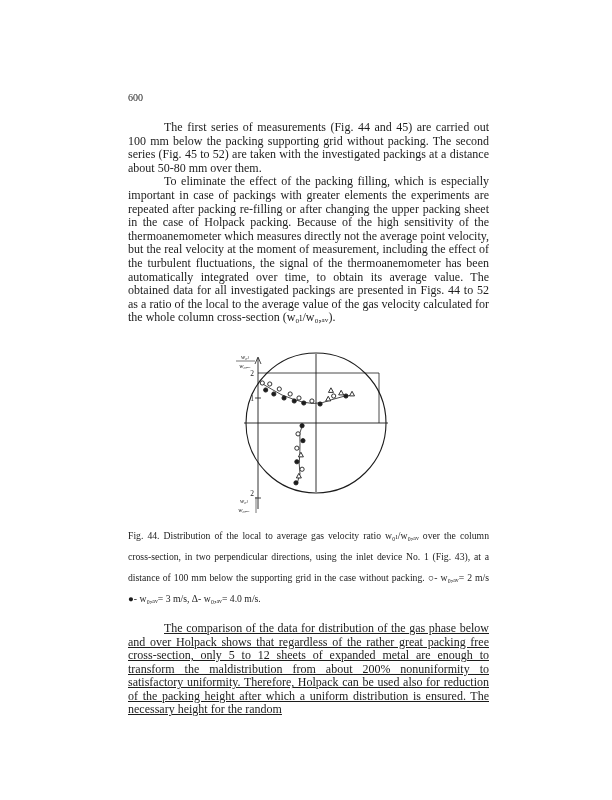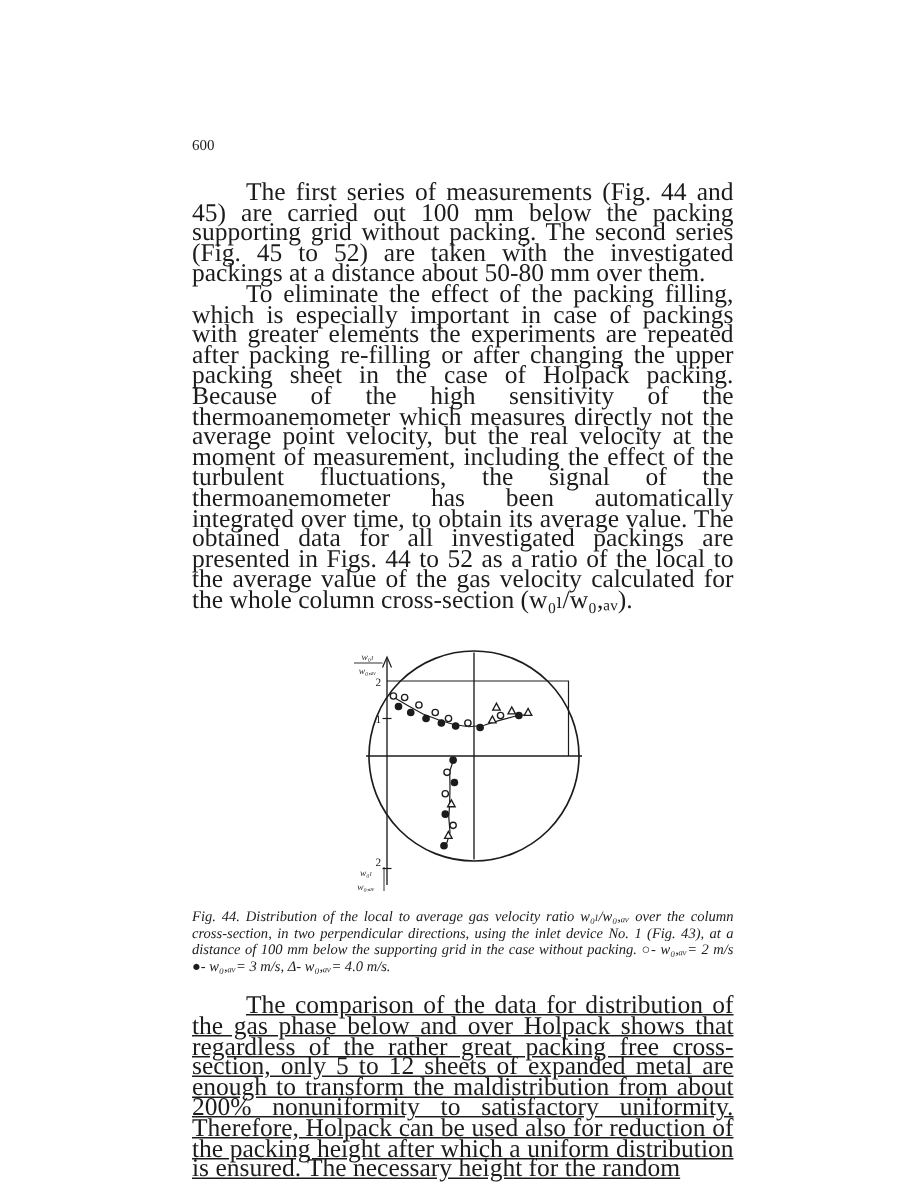--- a/index.html
+++ b/index.html
@@ -4,25 +4,25 @@
 <style>
   html,body{margin:0;padding:0;background:#e9e9e9;}
   .page{
     width:612px;height:800px;margin:0 auto;position:relative;
     background:#ffffff;overflow:hidden;
     font-family:"Liberation Serif","DejaVu Serif","DejaVu Sans",serif;
     color:#1c1c1c;
   }
   .content{position:absolute;left:128px;top:92px;width:361px;}
   .page-number{font-size:10px;margin:0 0 18px 0;}
-  .body-par{font-size:17px;line-height:13.6px;text-align:justify;margin:0;}
+  .body-par{font-size:12px;line-height:13.6px;text-align:justify;margin:0;}
   .indent{text-indent:36px;}
   .par3{margin-top:13px;text-decoration:underline;}
   .figure-wrap{margin:26px 0 6px 104px;width:164px;}
-  .caption{font-size:9.7px;line-height:11px;text-align:justify;margin:6px 0 0 0;font-style:italic;}
+  .caption{font-size:9.7px;line-height:21px;text-align:justify;margin:6px 0 0 0;}
   svg{display:block;}
   .ln{stroke:#1c1c1c;fill:none;}
   .ax-label{font-style:italic;font-size:6.3px;fill:#1c1c1c;}
   .tick-label{font-size:7.5px;fill:#1c1c1c;}
 </style>
 </head>
 <body>
 
 <div class="page">
   <div class="content">

